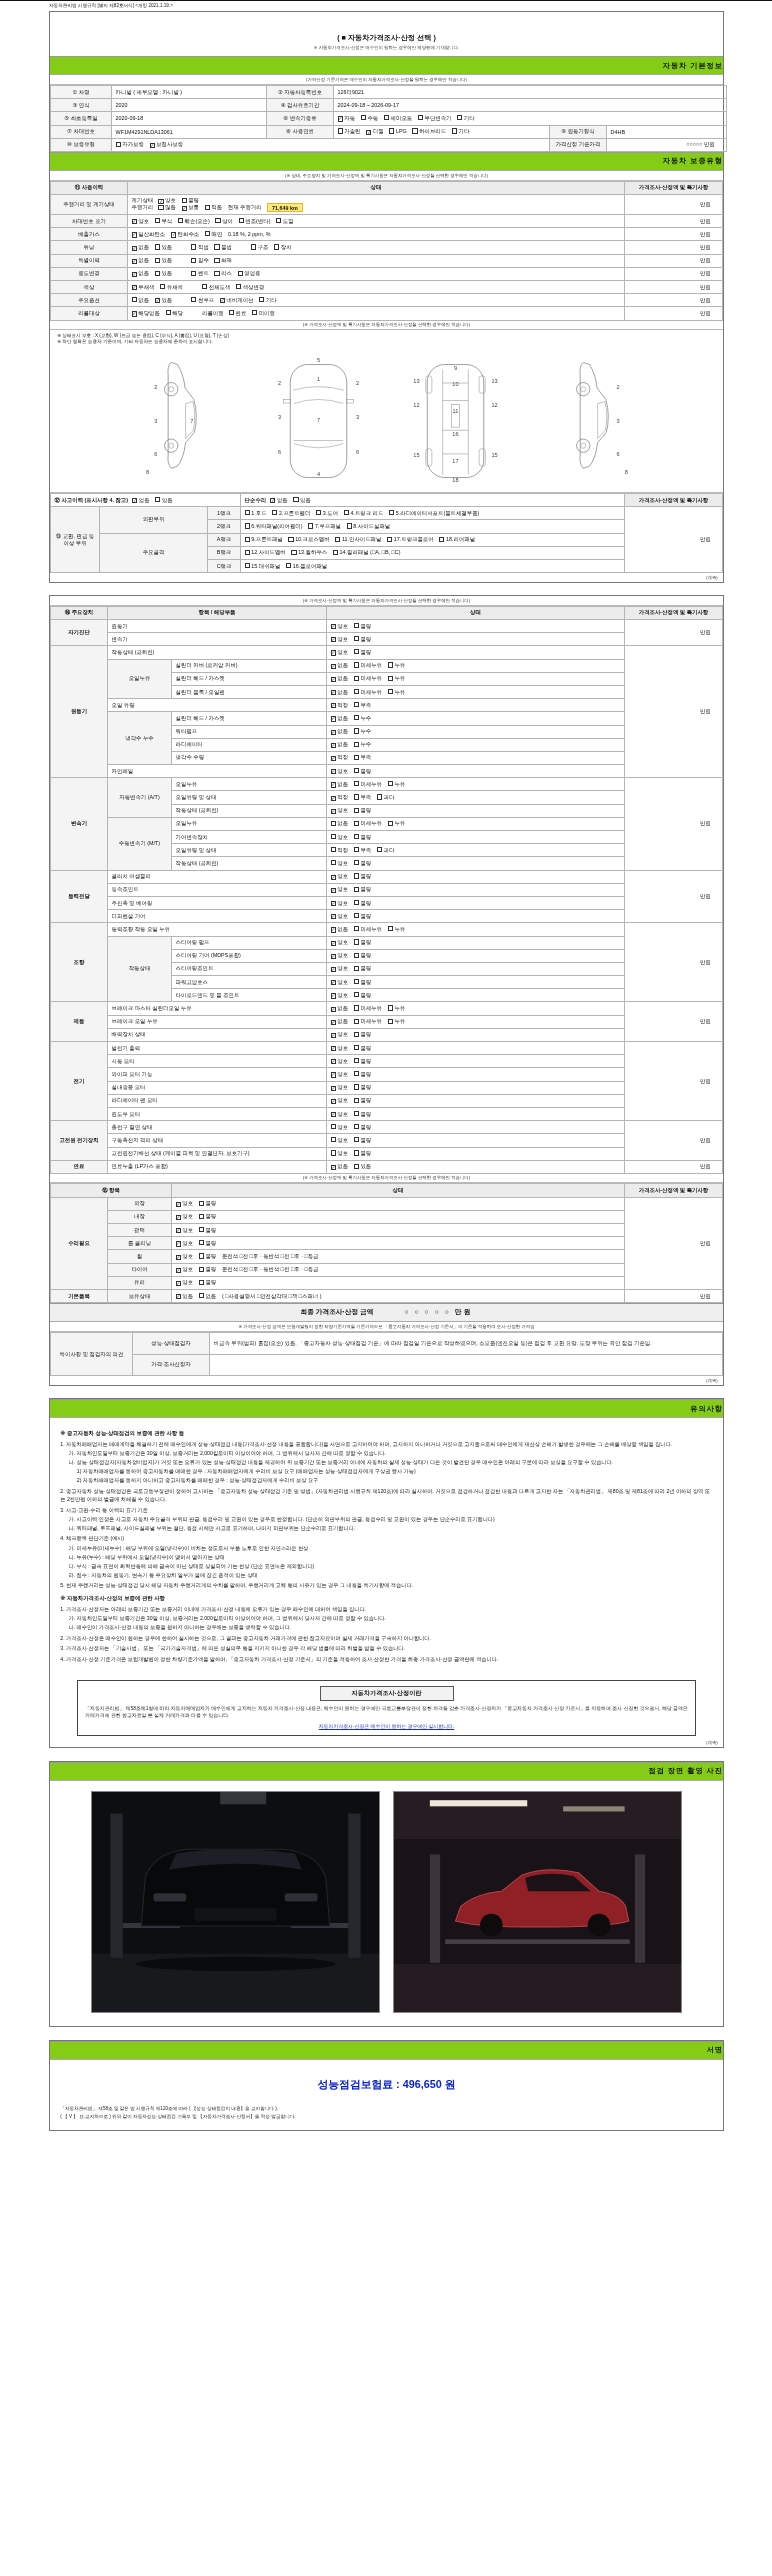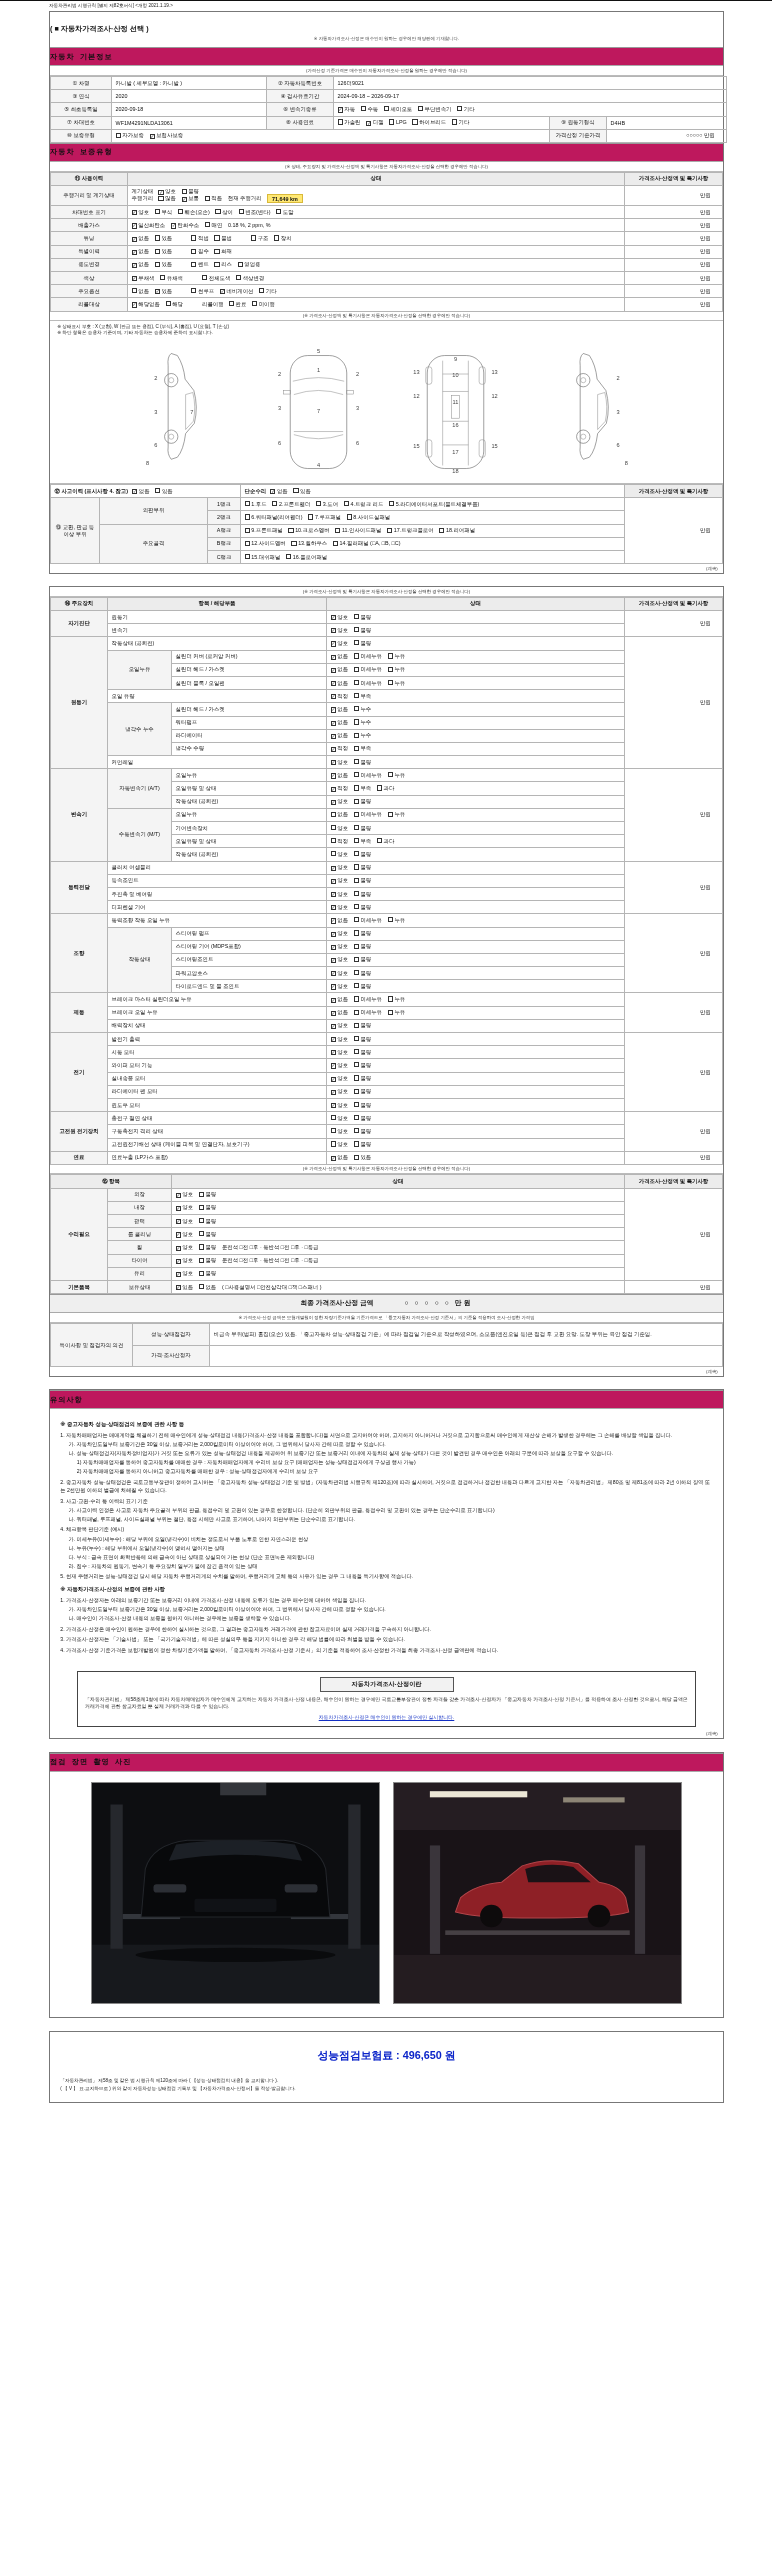--- a/index.html
+++ b/index.html
@@ -7,25 +7,25 @@
   body {
     height:2576px; overflow:hidden; background:#fff; color:#111;
     font-family:"Liberation Sans","DejaVu Sans",sans-serif; font-size:5.4px;
     position:relative;
   }
   .topbar { border-top:1.5px solid #111; }
   .form-ref { font-size:4.6px; color:#222; padding:1.5px 0 3.1px 49px; }
   .panel { width:675px; margin:0 auto 12.4px auto; border:0.5px solid #777; background:#fff; }
   .title-wrap { padding-top:10.3px; }
   .doc-title { text-align:center; font-size:15.5px; font-weight:bold; letter-spacing:3.6px; }
-  .doc-subtitle { font-size:7.2px; font-weight:bold; margin-top:2px; }
+  .doc-subtitle { text-align:center; font-size:7.2px; font-weight:bold; margin-top:11px; }
   .doc-subnote { text-align:center; font-size:4.4px; color:#444; margin:2.1px 0 6.2px; }
   .doc-no { font-size:7.7px; font-weight:bold; padding:1px 0 4.1px 7.2px; }
-  .band { background:#be185d; border-top:0.5px solid #999; border-bottom:0.5px solid #aaa;
-          text-align:left; font-weight:bold; font-size:7.2px; padding:3.6px 0; letter-spacing:1px;font-family:Liberation Mono, monospace;}
+  .band { background:#84cc16; border-top:0.5px solid #999; border-bottom:0.5px solid #aaa;
+          text-align:right; font-weight:bold; font-size:7.2px; padding:3.6px 0; letter-spacing:1px;}
   .band-note { font-size:4.4px; text-align:center; color:#333; padding:1.5px 0 2.1px; border-bottom:0.5px solid #bbb; background:#fff;}
   table.grid { width:100%; border-collapse:collapse; table-layout:fixed; }
   .grid td, .grid th { border:0.5px solid #b5b5b5; font-size:5.4px; padding:2.6px 3.6px; vertical-align:middle; text-align:left; }
   .grid .lbl { background:#f4f4f4; text-align:center; }
   .grid .hdr { background:#ececec; text-align:center; font-weight:bold; }
   .grid .price { text-align:right; padding-right:11.3px; }
   .grid .grp { font-weight:bold; }
   .opt { margin-right:5.7px; white-space:nowrap; }
   .cb { display:inline-block; width:5.2px; height:5.2px; border:0.5px solid #333; margin-right:1.5px;
         font-size:4.6px; line-height:4.6px; text-align:center; vertical-align:-0.5px; background:#fff; font-weight:bold; }
@@ -692,20 +692,21 @@
         <path d="M120,252 L130,224 Q160,198 210,194 L250,162 Q300,144 360,158 L400,194 Q440,200 452,224 L458,252 Q420,264 280,264 Q160,264 120,252 Z" fill="#8e2026" stroke="#b2454a" stroke-width="2"></path>
         <path d="M256,168 Q300,154 350,164 L384,194 L262,194 Z" fill="#1a1216"></path>
         <circle cx="190" cy="260" r="22" fill="#0d0b0c"></circle>
         <circle cx="400" cy="260" r="22" fill="#0d0b0c"></circle>
       </svg>
     </div>
   </div>
 </div>
 
 <div class="panel">
+  <div class="band">서명</div>
   <div class="sign-fee">
     <span>성능점검보험료 :</span>
     <span>496,650 원</span>
   </div>
   <div class="sign-lines">
     <div>「자동차관리법」 제58조 및 같은 법 시행규칙 제120조에 따라 ( 【성능·상태점검의 내용】을 고지합니다 ).</div>
     <div>( 【 V 】 표.고지하므로 ) 위와 같이 자동차성능·상태점검 기록부 및 【자동차가격조사·산정서】를 작성·발급합니다.</div>
   </div>
 </div>
 

